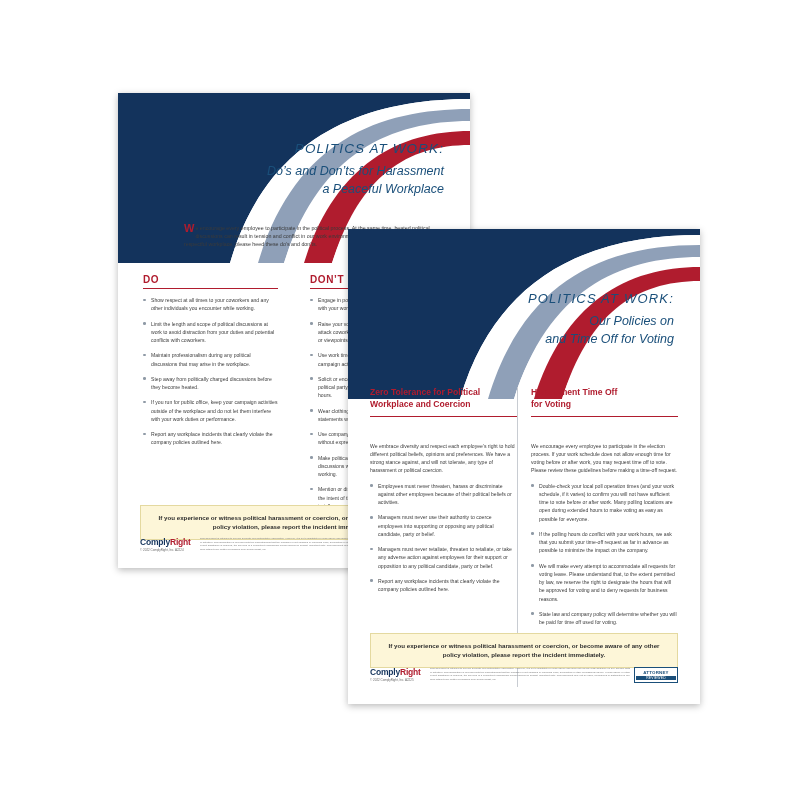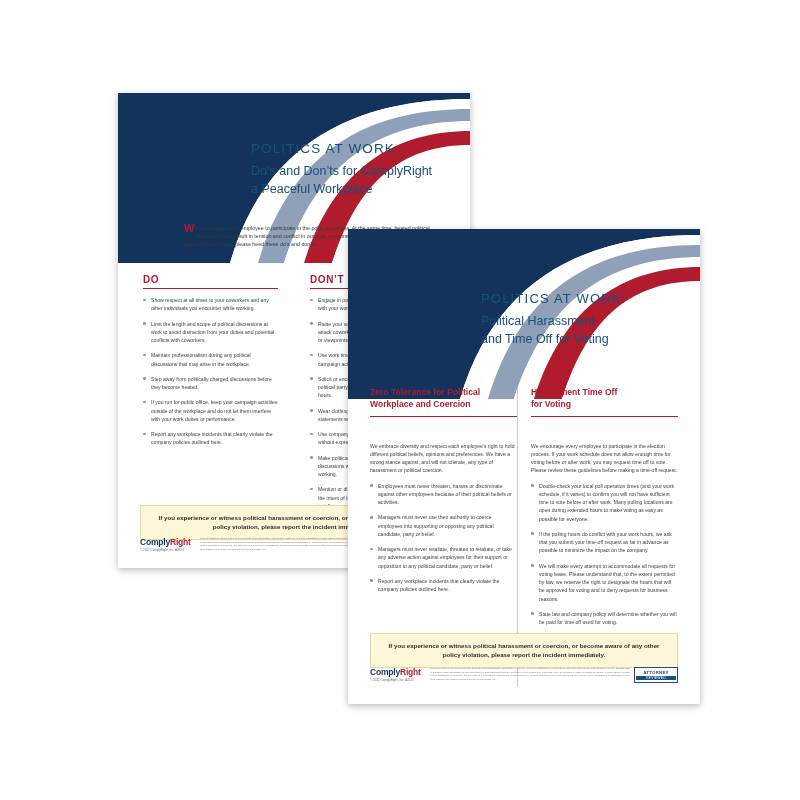--- a/index.html
+++ b/index.html
@@ -46,24 +46,25 @@
     width: 100%;
     height: 170px;
     overflow: hidden;
     pointer-events: none;
   }
   .swoosh svg { display: block; }
 
   
   .title-wrap {
     position: absolute;
-    right: 4px;
+    right: 26px;
     top: 48px;
     width: 215px;
-    text-align: left;
+    text-align: right;
+    font-style: italic;
   }
   .title-main {
     color: #1a4f7a;
     font-size: 13.5px;
     letter-spacing: 1.1px;
     font-weight: normal;
     margin-bottom: 6px;
   }
   .title-sub {
     color: #1a4f7a;
@@ -248,21 +249,21 @@
         <path d="M352,16 C258,16 176,50 140,170 L166,170 C200,64 272,30 352,30 Z" fill="#8fa0b8"></path>
         <path d="M352,28 C270,28 200,62 166,170 L186,170 C218,76 280,42 352,42 Z" fill="#ffffff"></path>
         <path d="M352,38 C278,38 216,74 186,170 L214,170 C242,88 288,54 352,54 Z" fill="#b01c2e"></path>
         <path d="M352,52 C286,52 240,86 214,170 L352,170 Z" fill="#ffffff"></path>
       </svg>
     </div>
 
     <div class="title-wrap">
       <div class="title-main">POLITICS AT WORK:</div>
       <div class="title-sub">
-        <div>Do’s and Don’ts for ComplyRight</div>
+        <div>Do’s and Don’ts for Harassment</div>
         <div>a Peaceful Workplace</div>
       </div>
     </div>
 
     <div class="intro">
       <span class="dropcap">W</span><span>e encourage every employee to participate in the political process. At the same time, heated political discussions can result in tension and conflict in our work environment. To maintain a professional and respectful workplace, please heed these do’s and don’ts.</span>
     </div>
 
     <div class="cols">
       <div class="col">
@@ -316,21 +317,21 @@
         <path d="M352,16 C258,16 176,50 140,170 L166,170 C200,64 272,30 352,30 Z" fill="#8fa0b8"></path>
         <path d="M352,28 C270,28 200,62 166,170 L186,170 C218,76 280,42 352,42 Z" fill="#ffffff"></path>
         <path d="M352,38 C278,38 216,74 186,170 L214,170 C242,88 288,54 352,54 Z" fill="#b01c2e"></path>
         <path d="M352,52 C286,52 240,86 214,170 L352,170 Z" fill="#ffffff"></path>
       </svg>
     </div>
 
     <div class="title-wrap">
       <div class="title-main">POLITICS AT WORK:</div>
       <div class="title-sub">
-        <div>Political Harassment</div>
+        <div>Our Policies on</div>
         <div>and Time Off for Voting</div>
       </div>
     </div>
 
     <div class="divider-v"></div>
 
     <div class="fcols">
       <div class="fcol">
         <div class="fcol-head">
           <div>Zero Tolerance for Political</div>

